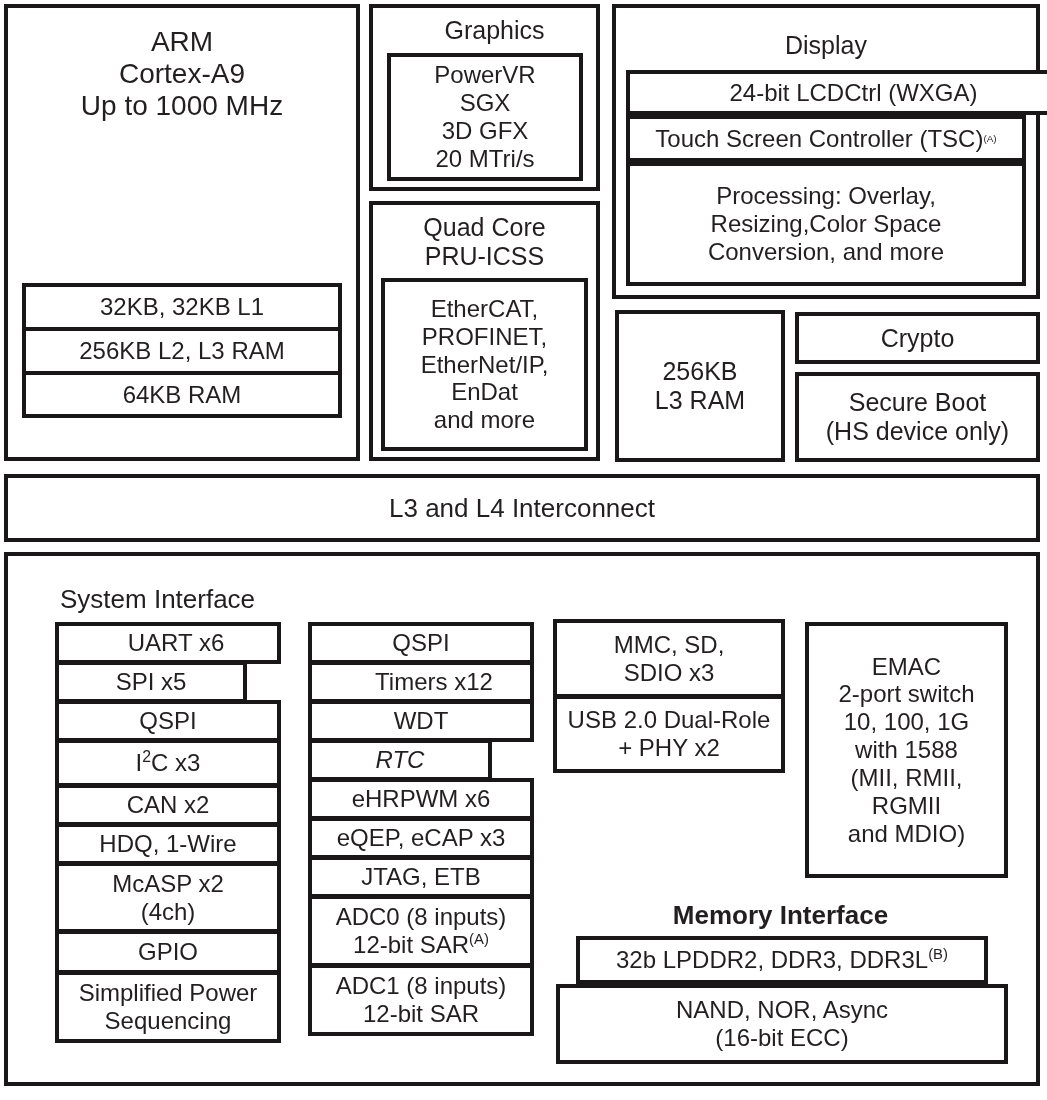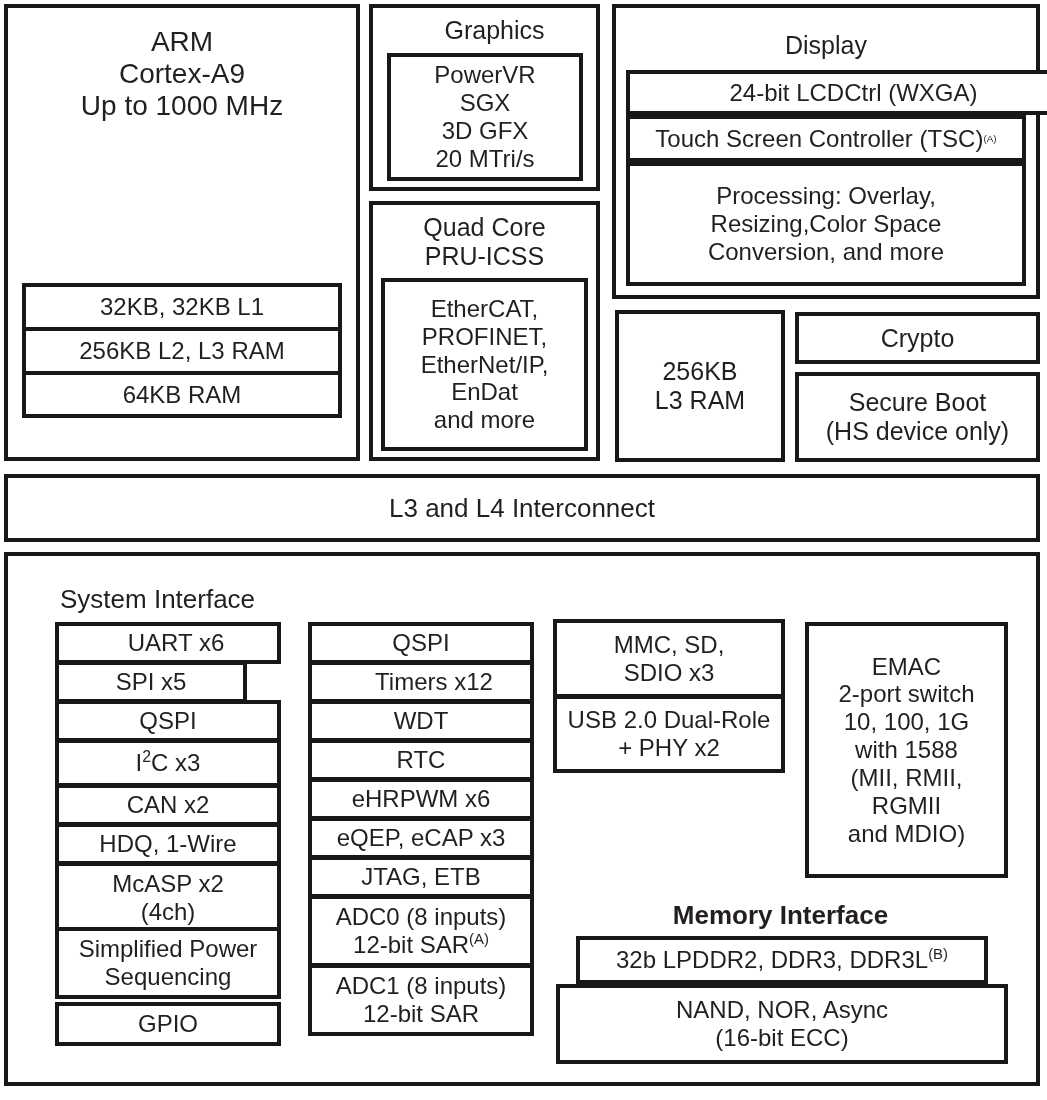--- a/index.html
+++ b/index.html
@@ -144,40 +144,40 @@
   <div class="bx thick" style="position:relative; left:0; top:-12px; width:226px; height:42px;">
     <span class="f24">CAN x2</span>
   </div>
   <div class="bx thick" style="position:relative; left:0; top:-15px; width:226px; height:42px;">
     <span class="f24">HDQ, 1-Wire</span>
   </div>
   <div class="bx thick" style="position:relative; left:0; top:-18px; width:226px; height:71px;">
     <span class="f24" style="white-space:pre-line;">McASP x2
 (4ch)</span>
   </div>
+  <div class="bx thick" style="position:relative; left:0; top:-21px; width:226px; height:44px;">
+    <span class="f24">GPIO</span>
+  </div>
   <div class="bx thick" style="position:relative; left:0; top:-24px; width:226px; height:72px;">
     <span class="f24" style="white-space:pre-line;">Simplified Power
 Sequencing</span>
   </div>
-  <div class="bx thick" style="position:relative; left:0; top:-21px; width:226px; height:44px;">
-    <span class="f24">GPIO</span>
-  </div>
 </div>
 
 <div class="stack" style="left:308px; top:622px; width:226px;">
   <div class="bx thick" style="position:relative; top:0; width:226px; height:42px;">
     <span class="f24">QSPI</span>
   </div>
   <div class="bx thick" style="position:relative; top:-3px; width:226px; height:42px;padding-left:26px;">
     <span class="f24">Timers x12</span>
   </div>
   <div class="bx thick" style="position:relative; top:-6px; width:226px; height:42px;">
     <span class="f24">WDT</span>
   </div>
-  <div class="bx thick" style="position:relative; top:-9px; width:226px; height:42px;">
+  <div class="bx thick" style="position:relative; top:-9px; width:184px; height:42px;font-style:italic;">
     <span class="f24">RTC</span>
   </div>
   <div class="bx thick" style="position:relative; top:-12px; width:226px; height:42px;">
     <span class="f24">eHRPWM x6</span>
   </div>
   <div class="bx thick" style="position:relative; top:-15px; width:226px; height:42px;">
     <span class="f24">eQEP, eCAP x3</span>
   </div>
   <div class="bx thick" style="position:relative; top:-18px; width:226px; height:42px;">
     <span class="f24">JTAG, ETB</span>

